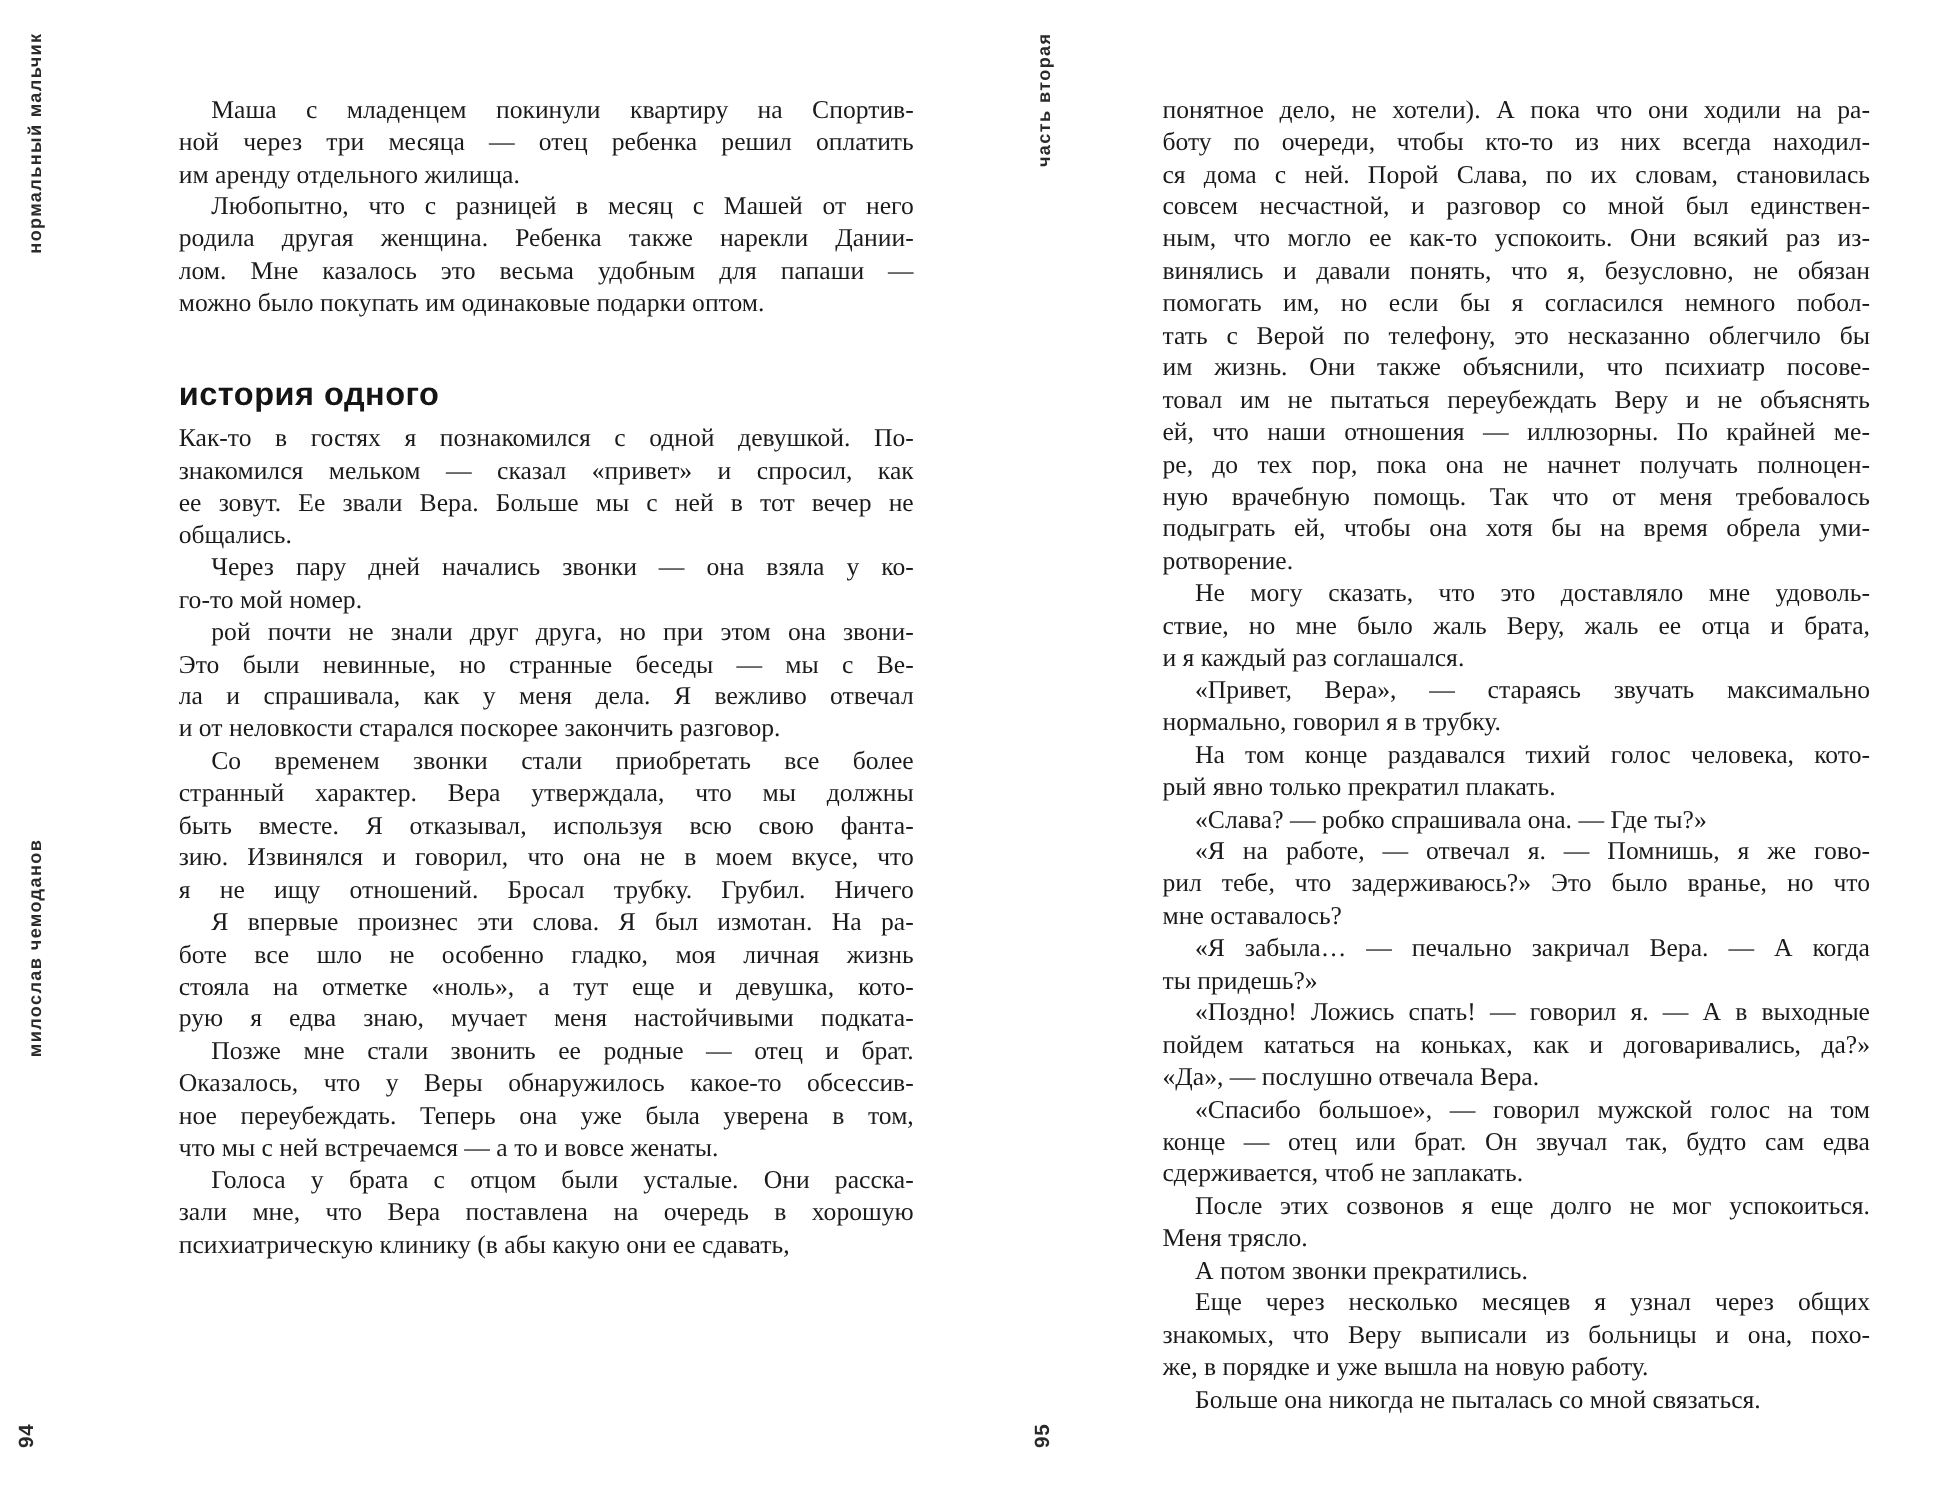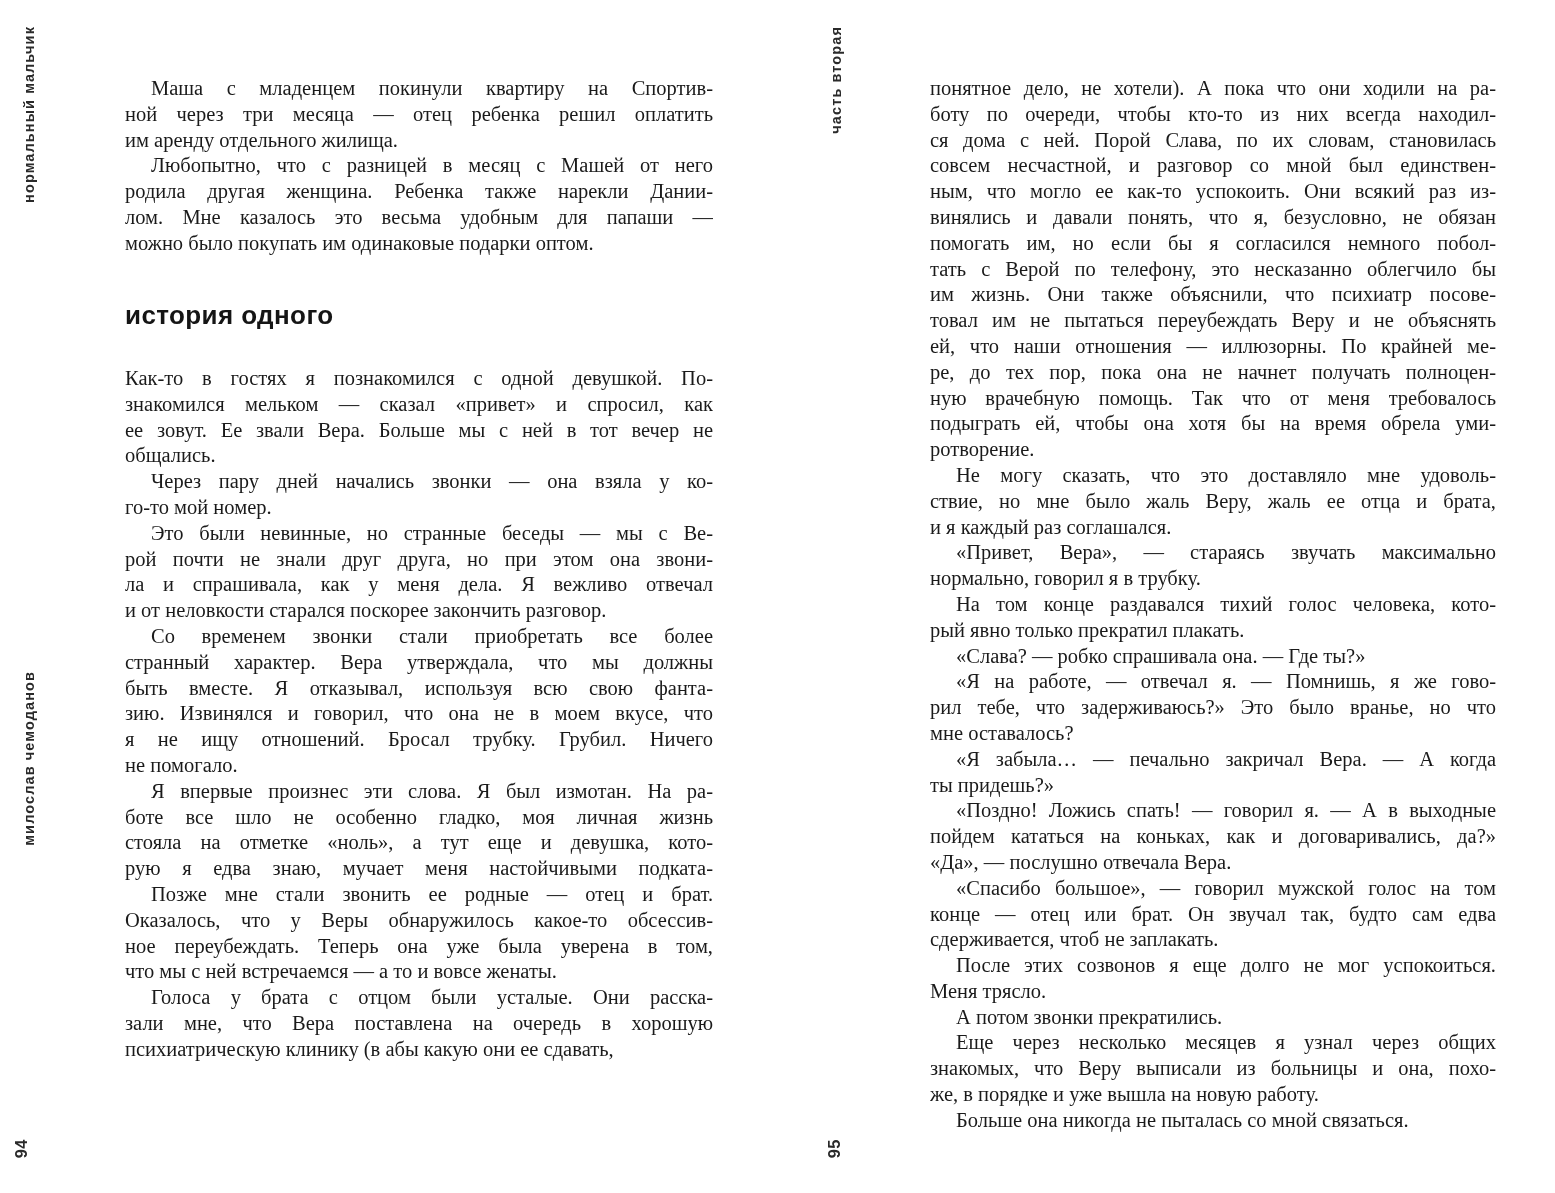--- a/index.html
+++ b/index.html
@@ -11,36 +11,36 @@
     font-family:"Liberation Serif", serif;
     color:#1a1a1a;
   }
   
   .col{
     position:absolute;
     top:76px;
     font-size:20.5px;
     line-height:25.8px;
   }
-  .col.left{left:125px;width:588px;}
+  .col.left{left:143px;width:588px;}
   .col.right{left:930px;width:566px;}
   .para{margin:0;}
   .line{
     text-align:justify;
     text-align-last:justify;
     height:25.8px;
     overflow:hidden;
     white-space:nowrap;
   }
   .line{white-space:normal;}
   .line.last{text-align-last:left;}
   .para.indent .line:first-child{text-indent:26px;}
   
   .heading{
-    margin:46px 0 38px 0;
+    margin:46px 0 11px 0;
     font-family:"Liberation Sans", sans-serif;
     font-weight:600;
     font-size:26px;
     line-height:25.5px;
     letter-spacing:0.4px;
     color:#151515;
   }
   
   .v-label{
     position:absolute;
@@ -88,32 +88,31 @@
         <div class="line">Как-то в гостях я познакомился с одной девушкой. По-</div>
         <div class="line">знакомился мельком — сказал «привет» и спросил, как</div>
         <div class="line">ее зовут. Ее звали Вера. Больше мы с ней в тот вечер не</div>
         <div class="line last">общались.</div>
       </div>
       <div class="para indent">
         <div class="line">Через пару дней начались звонки — она взяла у ко-</div>
         <div class="line last">го-то мой номер.</div>
       </div>
       <div class="para indent">
+        <div class="line">рой почти не знали друг друга, но при этом она звони-</div>
         <div class="line">Это были невинные, но странные беседы — мы с Ве-</div>
-        <div class="line">рой почти не знали друг друга, но при этом она звони-</div>
         <div class="line">ла и спрашивала, как у меня дела. Я вежливо отвечал</div>
         <div class="line last">и от неловкости старался поскорее закончить разговор.</div>
       </div>
       <div class="para indent">
         <div class="line">Со временем звонки стали приобретать все более</div>
         <div class="line">странный характер. Вера утверждала, что мы должны</div>
         <div class="line">быть вместе. Я отказывал, используя всю свою фанта-</div>
         <div class="line">зию. Извинялся и говорил, что она не в моем вкусе, что</div>
         <div class="line">я не ищу отношений. Бросал трубку. Грубил. Ничего</div>
-        <div class="line last">не помогало.</div>
       </div>
       <div class="para indent">
         <div class="line">Я впервые произнес эти слова. Я был измотан. На ра-</div>
         <div class="line">боте все шло не особенно гладко, моя личная жизнь</div>
         <div class="line">стояла на отметке «ноль», а тут еще и девушка, кото-</div>
         <div class="line">рую я едва знаю, мучает меня настойчивыми подката-</div>
       </div>
       <div class="para indent">
         <div class="line">Позже мне стали звонить ее родные — отец и брат.</div>
         <div class="line">Оказалось, что у Веры обнаружилось какое-то обсессив-</div>

